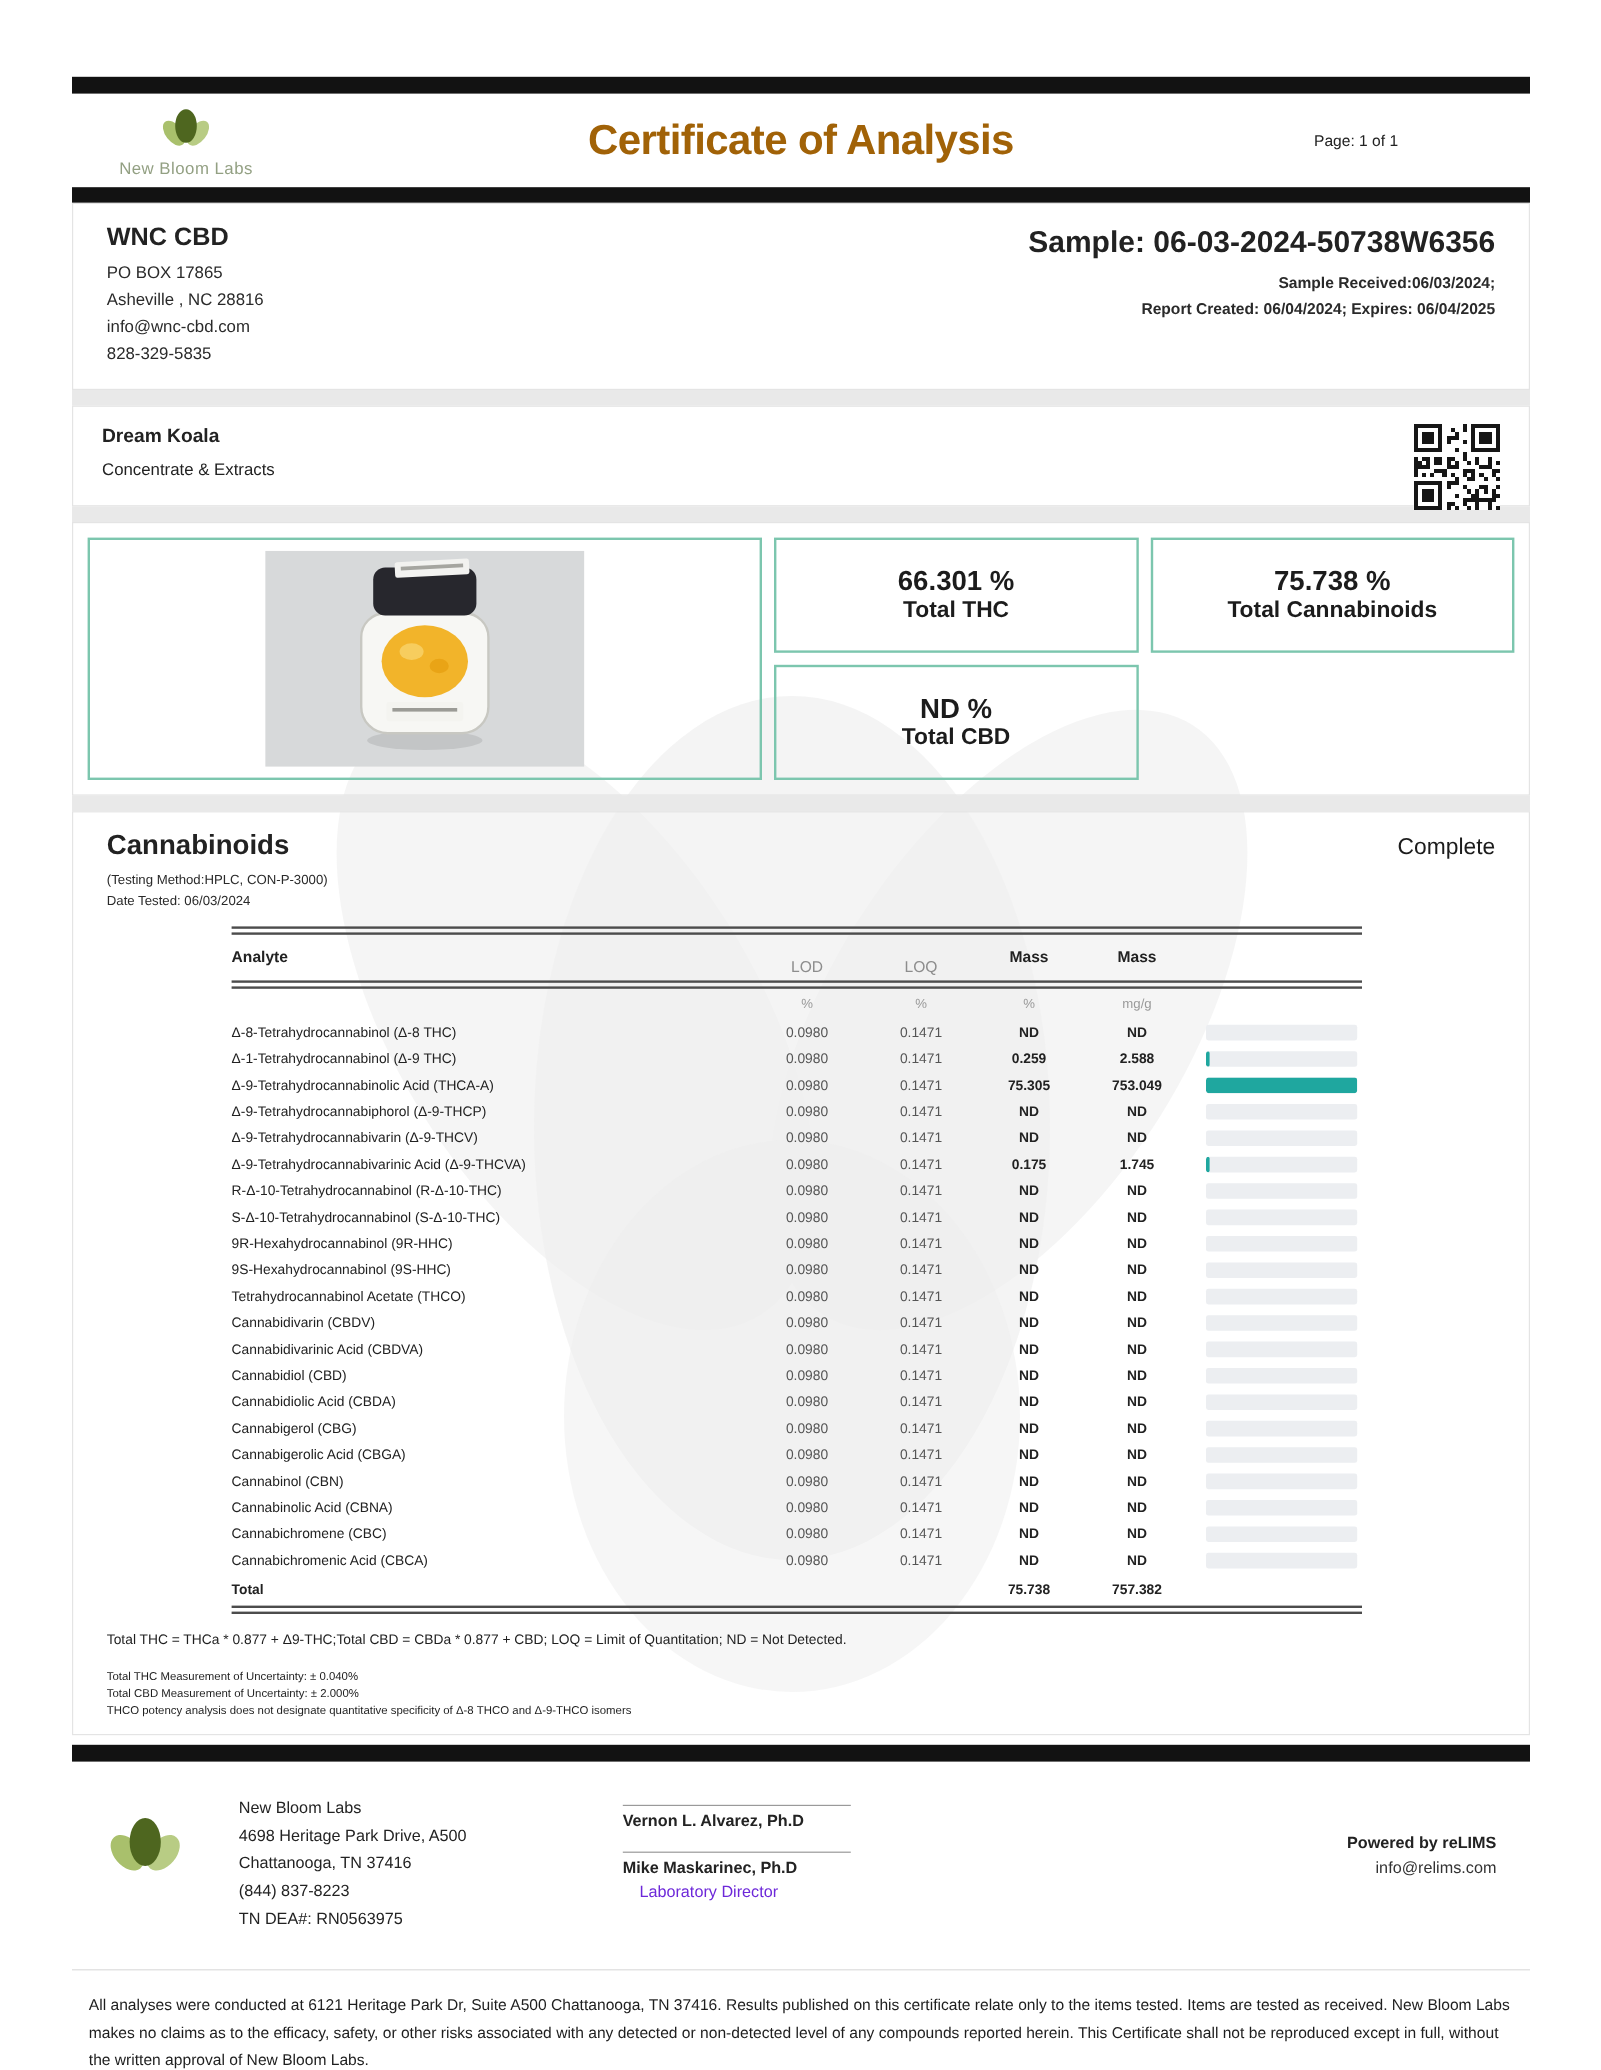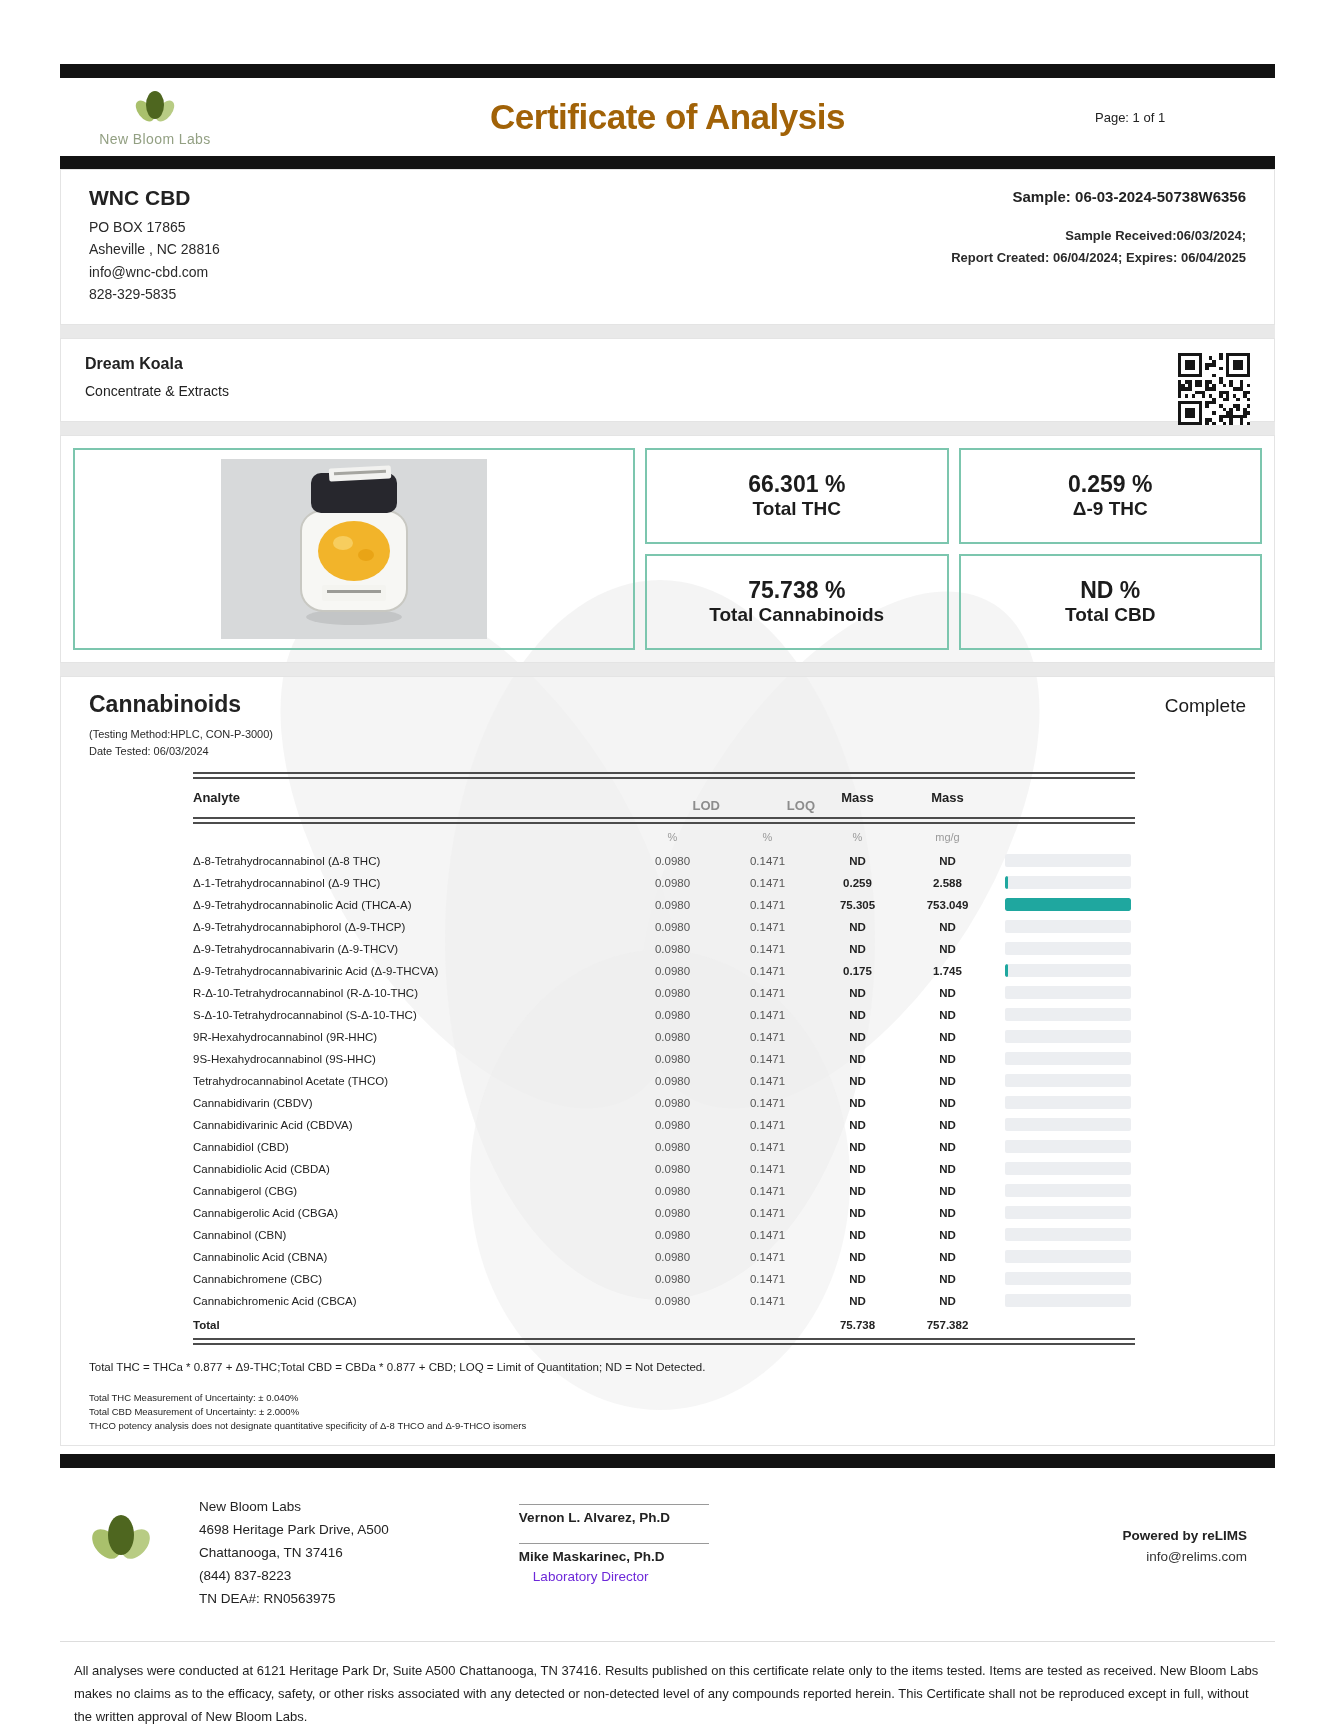--- a/index.html
+++ b/index.html
@@ -19,21 +19,21 @@
   .page-num { width: 170px; font-size: 13px; font-weight: normal; color: #222; }
 
   .card { border: 1px solid #e4e4e4; background: transparent; position: relative; }
   .strip { height: 13px; background: #e9e9e9; }
 
   
   .info-card { display: flex; justify-content: space-between; padding: 16px 28px 18px; min-height: 132px; }
   .client-name { font-size: 21px; font-weight: bold; margin-bottom: 6px; }
   .client-line { font-size: 14px; line-height: 1.6; color: #2a2a2a; }
   .sample-block { text-align: right; padding-top: 2px; }
-  .sample-id { font-size: 15px; font-weight: bold; margin-bottom: 20px; }
+  .sample-id { font-size: 25px; font-weight: bold; margin-bottom: 8px; }
   .sample-line { font-size: 13px; font-weight: 600; line-height: 1.7; color: #2a2a2a; }
 
   
   .product-card { padding: 16px 24px; min-height: 84px; overflow: visible; }
   .product-name { font-size: 16px; font-weight: bold; }
   .product-cat { font-size: 14px; margin-top: 10px; }
   .qr-wrap { position: absolute; top: 14px; right: 24px; width: 72px; height: 72px; z-index: 3; background: #fff; }
 
   
   .summary-card { padding: 12px; display: flex; gap: 10px; height: 228px; }
@@ -48,21 +48,21 @@
   .cann-head { display: flex; justify-content: space-between; align-items: baseline; }
   .cann-title { font-size: 23px; font-weight: bold; }
   .cann-status { font-size: 19px; color: #1c1c1c; }
   .cann-sub { font-size: 11px; line-height: 1.55; margin-top: 8px; color: #2a2a2a; }
 
   .tablewrap { margin: 12px 0 0 104px; width: 942px; }
   .dbl { height: 7px; border-top: 2px solid #4c4c4c; border-bottom: 2px solid #4c4c4c; }
   .trow { display: grid; grid-template-columns: 432px 95px 95px 85px 95px 140px; align-items: center; }
   .th-row { height: 38px; font-size: 13px; }
   .th-analyte { font-weight: bold; color: #222; }
-  .th-gray { color: #8d8d8d; text-align: right; font-weight: 700; margin-top: 16px; }
+  .th-gray { color: #8d8d8d; text-align: center; font-weight: 400; margin-top: 16px; }
   .th-mass { font-weight: bold; text-align: center; color: #222; }
   .units-row { height: 26px; font-size: 11px; color: #9a9a9a; }
   .units-row div { text-align: center; }
   .data-row { height: 22px; font-size: 11.5px; }
   .c-analyte { color: #222; }
   .c-lod, .c-loq { text-align: center; color: #555; }
   .c-mpct, .c-mmg { text-align: center; font-weight: bold; color: #222; }
   .c-bar { padding-left: 10px; }
   .barbg { width: 126px; height: 13px; background: #eceef1; border-radius: 2px; position: relative; overflow: hidden; }
   .barfill { position: absolute; left: 0; top: 0; bottom: 0; background: #1fa79f; border-radius: 2px; min-width: 3px; }
@@ -271,24 +271,20 @@
           <rect x="108" y="8" width="62" height="13" rx="2" fill="#f2f2f0" transform="rotate(-3 139 14)"></rect>
           <rect x="113" y="12" width="52" height="3" fill="#a5a5a0" transform="rotate(-3 139 14)"></rect>
         </svg>
       </div>
       <div class="summary-grid">
         <div class="sum-box">
           <div class="sum-value">66.301 %</div>
           <div class="sum-label">Total THC</div>
         </div>
         <div class="sum-box">
-          <div class="sum-value">0.259 %</div>
-          <div class="sum-label">Δ-9 THC</div>
-        </div>
-        <div class="sum-box">
           <div class="sum-value">75.738 %</div>
           <div class="sum-label">Total Cannabinoids</div>
         </div>
         <div class="sum-box">
           <div class="sum-value">ND %</div>
           <div class="sum-label">Total CBD</div>
         </div>
       </div>
     </section>
 

